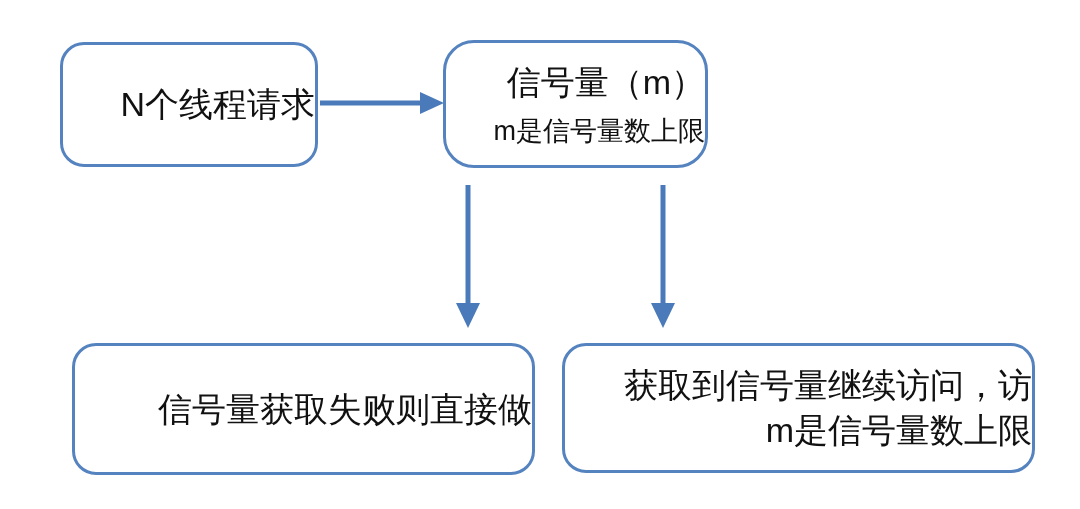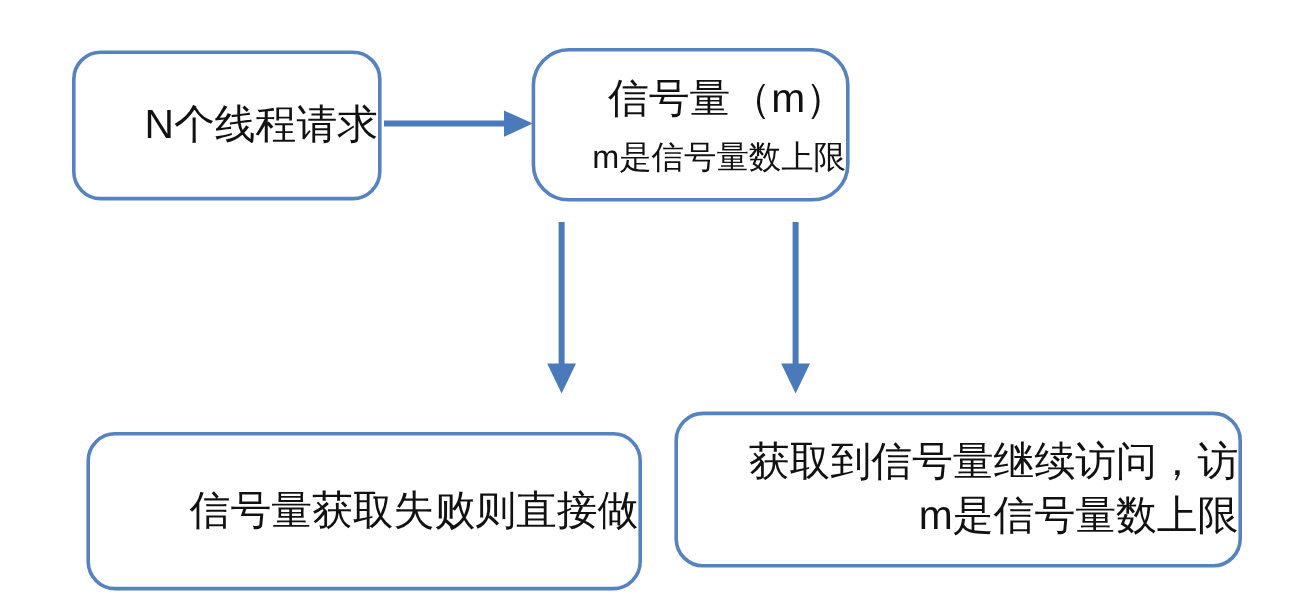--- a/index.html
+++ b/index.html
@@ -52,21 +52,21 @@
   .node .line { display: block; white-space: nowrap; }
   .node .subtitle {
     display: block;
     white-space: nowrap;
     font-size: 27px;
     line-height: 1.25;
     margin-top: 10px;
   }
   .node-threads   { left: 60px;  top: 42px;  width: 258px; height: 125px; }
   .node-semaphore { left: 443px; top: 40px;  width: 265px; height: 128px; border-radius: 31px; }
-  .node-fallback  { left: 72px;  top: 360px; width: 463px; height: 132px; }
+  .node-fallback  { left: 72px;  top: 343px; width: 463px; height: 132px; }
   .node-acquired  { left: 562px; top: 343px; width: 473px; height: 130px; }
 </style>
 </head>
 <body>
 
 <div class="canvas">
 
   <svg class="arrows" viewBox="0 0 1080 509" xmlns="http://www.w3.org/2000/svg" aria-hidden="true">
     <g>
       <line x1="320" y1="103" x2="422" y2="103"></line>

